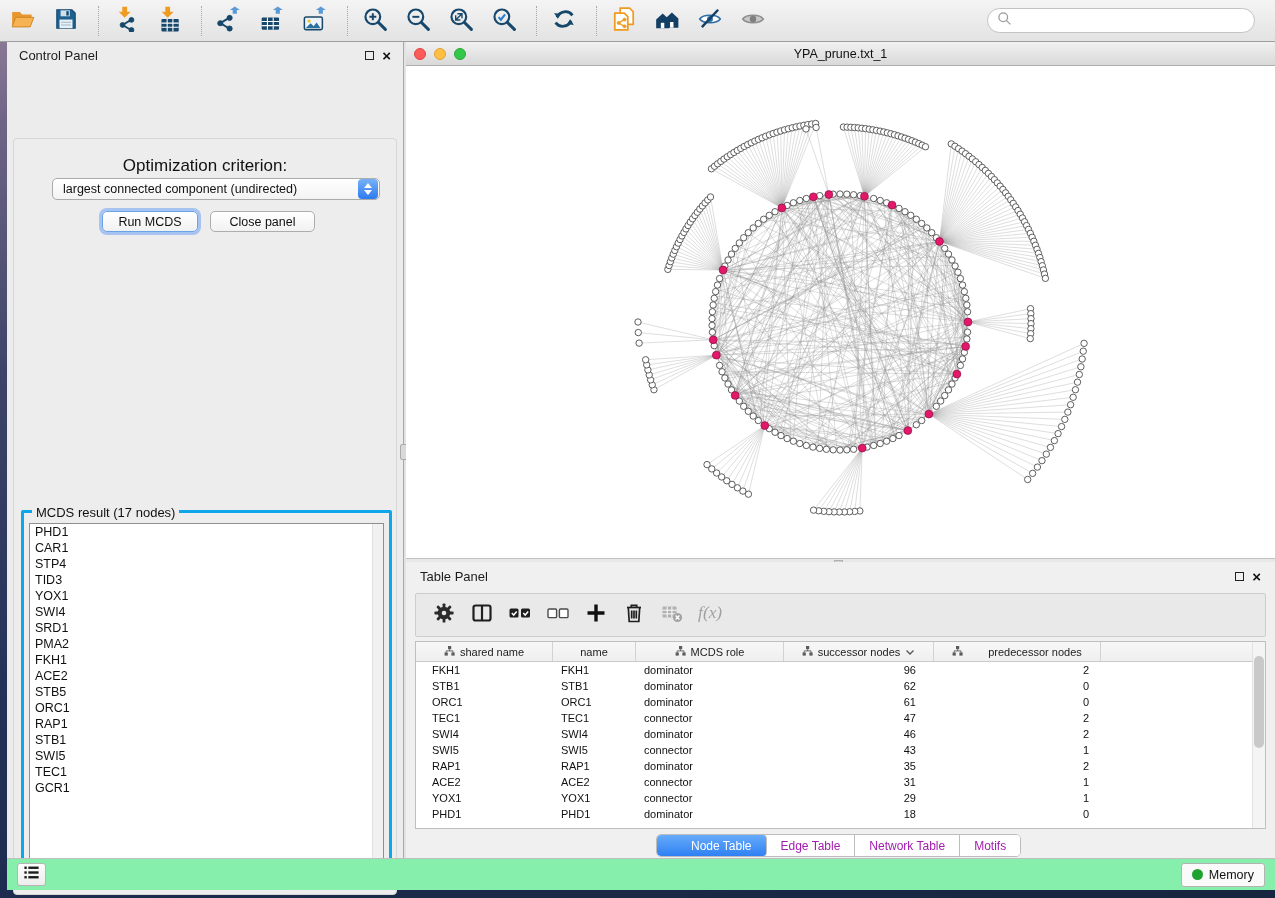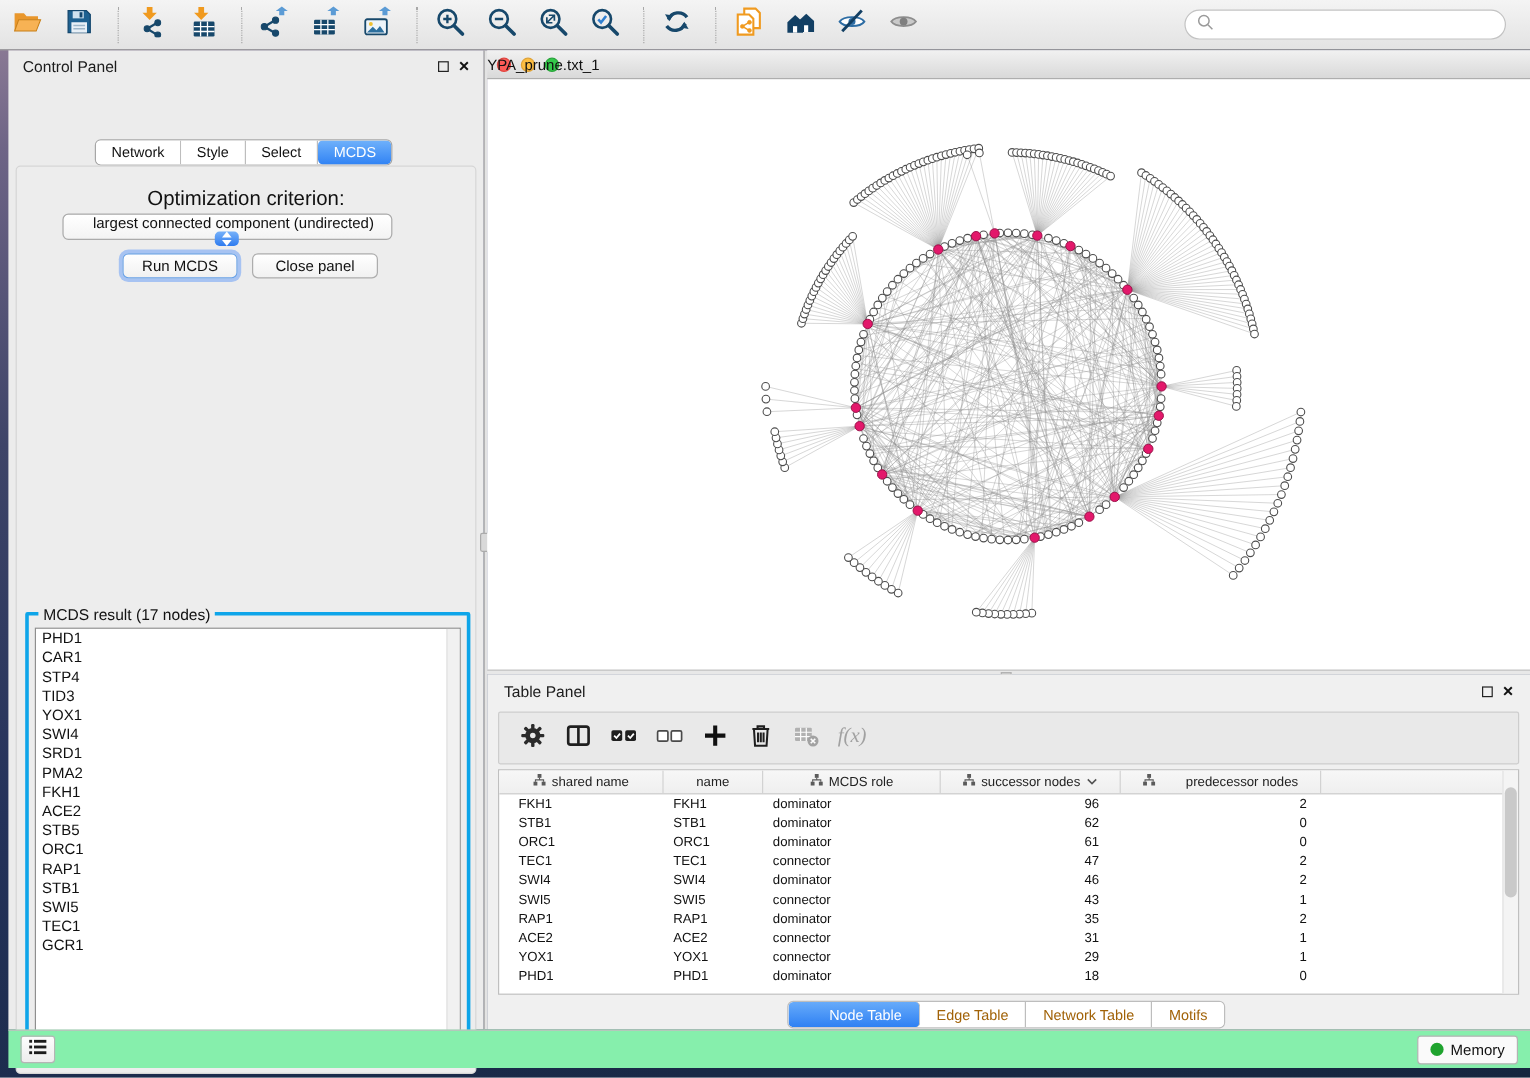--- a/index.html
+++ b/index.html
@@ -26,22 +26,22 @@
   .panel-title { font-size:13px; color:#1c1c1c; }
   .panel-btns { margin-left:auto; display:flex; align-items:center; gap:8px; }
   .float-icon { width:9px; height:9px; border:1.5px solid #222; display:inline-block; }
   .close-icon { font-size:15px; font-weight:bold; color:#111; line-height:9px; }
   #cp-tabs { left:72px; top:74px; display:flex; background:#fff; border:1px solid #a6a6a6; border-radius:5px; overflow:hidden; }
   .seg { height:20px; padding:0 13px; display:flex; align-items:center; font-size:12px; color:#111; border-right:1px solid #bdbdbd; background:#fff; }
   .seg:last-child { border-right:none; }
   .seg.active { background:linear-gradient(#6fb1fb,#3183f4); color:#fff; border-radius:4px; }
   #cp-card { left:6px; top:96px; width:384px; height:757px; background:#ededed; border:1px solid #d6d6d6; border-radius:4px; }
   #opt-label { left:0; top:17px; width:100%; text-align:center; font-size:17px; color:#111; }
-  #opt-select { left:38px; top:39px; width:275px; height:22px; background:linear-gradient(#ffffff,#f3f3f3);
-    border:1px solid #ababab; border-radius:5px; display:flex; align-items:center;flex-direction:column; }
+  #opt-select { left:38px; top:39px; width:328px; height:22px; background:linear-gradient(#ffffff,#f3f3f3);
+    border:1px solid #ababab; border-radius:5px; display:flex; align-items:center; }
   #opt-select .val { font-size:12.5px; color:#111; padding-left:10px; flex:1; white-space:nowrap; }
   .stepper { width:20px; height:20px; margin-right:1px; border-radius:4px;
     background:linear-gradient(#76b1f9,#2e7bef); display:flex; flex-direction:column; align-items:center; justify-content:center; gap:2px; }
   .tri-up { width:0; height:0; border-left:4px solid transparent; border-right:4px solid transparent; border-bottom:5px solid #fff; }
   .tri-down { width:0; height:0; border-left:4px solid transparent; border-right:4px solid transparent; border-top:5px solid #fff; }
   .mac-btn { height:21px; background:linear-gradient(#ffffff,#f1f1f1); border:1px solid #ad ad; border:1px solid #adadad;
     border-radius:5px; font-size:12.5px; color:#111; display:flex; align-items:center; justify-content:center; }
   #run-btn { left:88px; top:72px; width:96px; border:1px solid #6ba3e8; box-shadow:0 0 0 3px rgba(110,160,245,.55); }
   #close-btn { left:196px; top:72px; width:105px; }
   #result-group { left:7px; top:371px; width:371px; height:370px; border:3px solid #0ea5e9; border-radius:2px; }
@@ -56,40 +56,40 @@
 
   
   #network-window { left:406px; top:42px; width:869px; height:520px; background:#fff; }
   #nw-titlebar { left:0; top:0; width:100%; height:24px;
     background:linear-gradient(#f1f1f1,#d9d9d9); border-bottom:1px solid #aeaeae;
     display:flex; align-items:center; }
   .light { width:12px; height:12px; border-radius:50%; margin-left:8px; }
   .light.red { background:#fc5b57; border:1px solid #e14640; }
   .light.yellow { background:#fdbe41; border:1px solid #e0a337; }
   .light.green { background:#34c84a; border:1px solid #2aa53b; }
-  #nw-title { position:absolute; left:0; width:100%; text-align:left; font-size:12.5px; color:#111; }
+  #nw-title { position:absolute; left:0; width:100%; text-align:center; font-size:12.5px; color:#111; }
   #network-canvas { left:0; top:24px; width:869px; height:492px; }
   #h-splitter { left:0; top:516px; width:869px; height:4px; background:#e8e8e8; border-top:1px solid #c2c2c2; }
   #h-grip { position:absolute; left:428px; top:1px; width:9px; height:3px; background:#cfcfcf; border:1px solid #b2b2b2; }
 
   
   #table-panel { left:406px; top:562px; width:869px; height:296px; background:#f0f0f0; }
   #tp-header { left:0; top:0; width:100%; height:28px; display:flex; align-items:center; padding:0 14px;justify-content:space-between; }
   #tp-toolbar { left:9px; top:31px; width:851px; height:44px; background:#e9e9e9; border:1px solid #cdcdcd; border-radius:2px;
     display:flex; align-items:center; padding-left:13px; }
   .tp-btn { width:30px; height:30px; margin-right:8px; display:flex; align-items:center; justify-content:center; border-radius:3px; }
   #data-table { left:9px; top:79px; width:851px; height:188px; background:#fff; border:1px solid #bfbfbf; overflow:hidden; }
   #thead { display:flex; height:20px; background:linear-gradient(#f7f7f7,#efefef); border-bottom:1px solid #c9c9c9; }
   .th { display:flex; align-items:center; justify-content:center; gap:5px; font-size:11px; color:#222; border-right:1px solid #d2d2d2; }
   .trow { display:flex; height:16px; }
   .td { font-size:11px; color:#111; line-height:16px; white-space:nowrap; }
   #tbl-scroll { position:absolute; top:0; right:0; width:13px; height:100%; background:#f4f4f4; border-left:1px solid #e2e2e2; }
   #tbl-thumb { position:absolute; left:1px; top:14px; width:10px; height:92px; background:#c9c9c9; border-radius:5px; }
   #tp-tabs { left:250px; top:272px; display:flex; background:#fff; border:1px solid #bdbdbd; border-radius:5px; overflow:hidden; }
-  .seg2 { height:21px; padding:0 14px; display:flex; align-items:center; font-size:12px; color:#a16207; background:#fff; border-right:1px solid #bdbdbd; }
+  .seg2 { height:21px; padding:0 14px; display:flex; align-items:center; font-size:12px; color:#a21caf; background:#fff; border-right:1px solid #bdbdbd; }
   .seg2:last-child { border-right:none; }
   .seg2.active { background:linear-gradient(#67abfa,#2e80f3); color:#fff; border-radius:4px;padding-left:34px; }
 
   
   #status-bar { left:7px; top:858px; width:1268px; height:32px; background:#86efac; border-top:1px solid #bfbfbf;
     display:flex; align-items:center; padding:0 10px; }
   #list-menu-btn { width:29px; height:23px; background:linear-gradient(#fdfdfd,#ededed); border:1px solid #b5b5b5; border-radius:3px;
     display:flex; align-items:center; justify-content:center; }
   #memory-btn { margin-left:auto; height:24px; padding:0 10px; background:#fafafa; border:1px solid #b3b3b3; border-radius:3px;
     display:flex; align-items:center; gap:6px; font-size:12.5px; color:#111; }
@@ -256,26 +256,20 @@
 </div>
 
 <div id="control-panel" class="abs">
   <div id="cp-header" class="abs">
     <span class="panel-title">Control Panel</span>
     <span class="panel-btns">
       <span class="float-icon"></span>
       <span class="close-icon">×</span>
     </span>
   </div>
-  <div id="cp-tabs" class="abs">
-      <div class="seg">Network</div>
-      <div class="seg">Style</div>
-      <div class="seg">Select</div>
-      <div class="seg active">MCDS</div>
-    </div>
   <div id="cp-card" class="abs">
     <div id="opt-label" class="abs">Optimization criterion:</div>
     <div id="opt-select" class="abs">
       <span class="val">largest connected component (undirected)</span>
       <span class="stepper">
           <span class="tri-up"></span>
           <span class="tri-down"></span>
         </span>
     </div>
     <div id="run-btn" class="abs mac-btn">Run MCDS</div>

